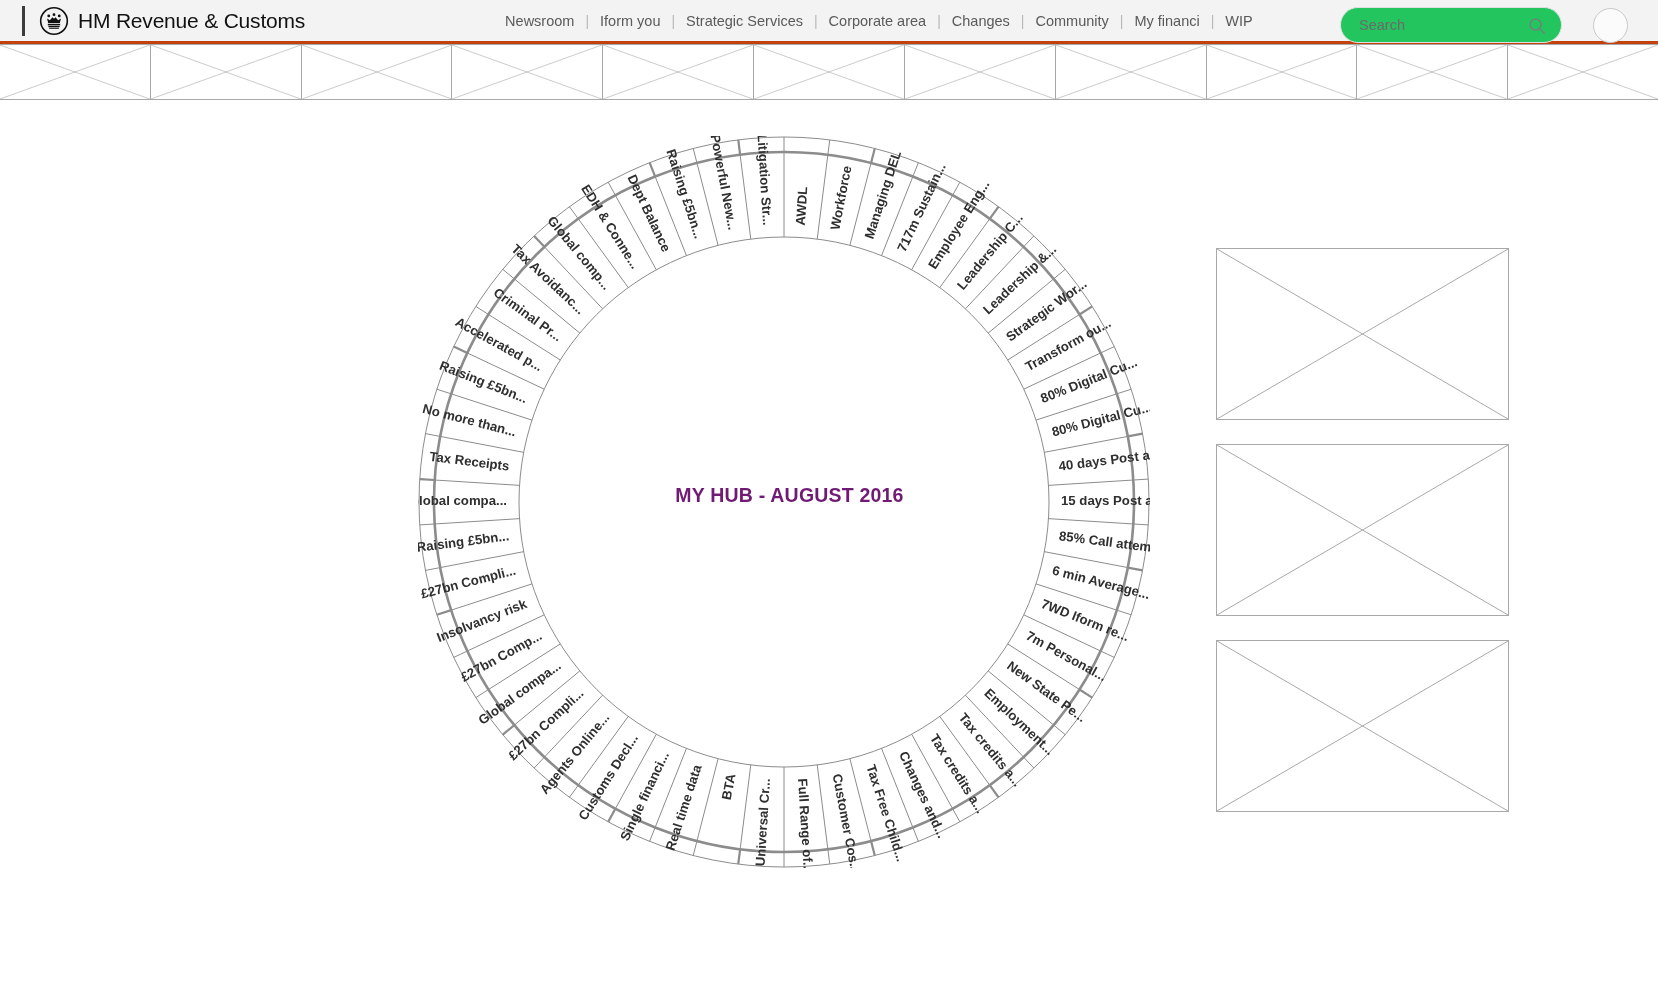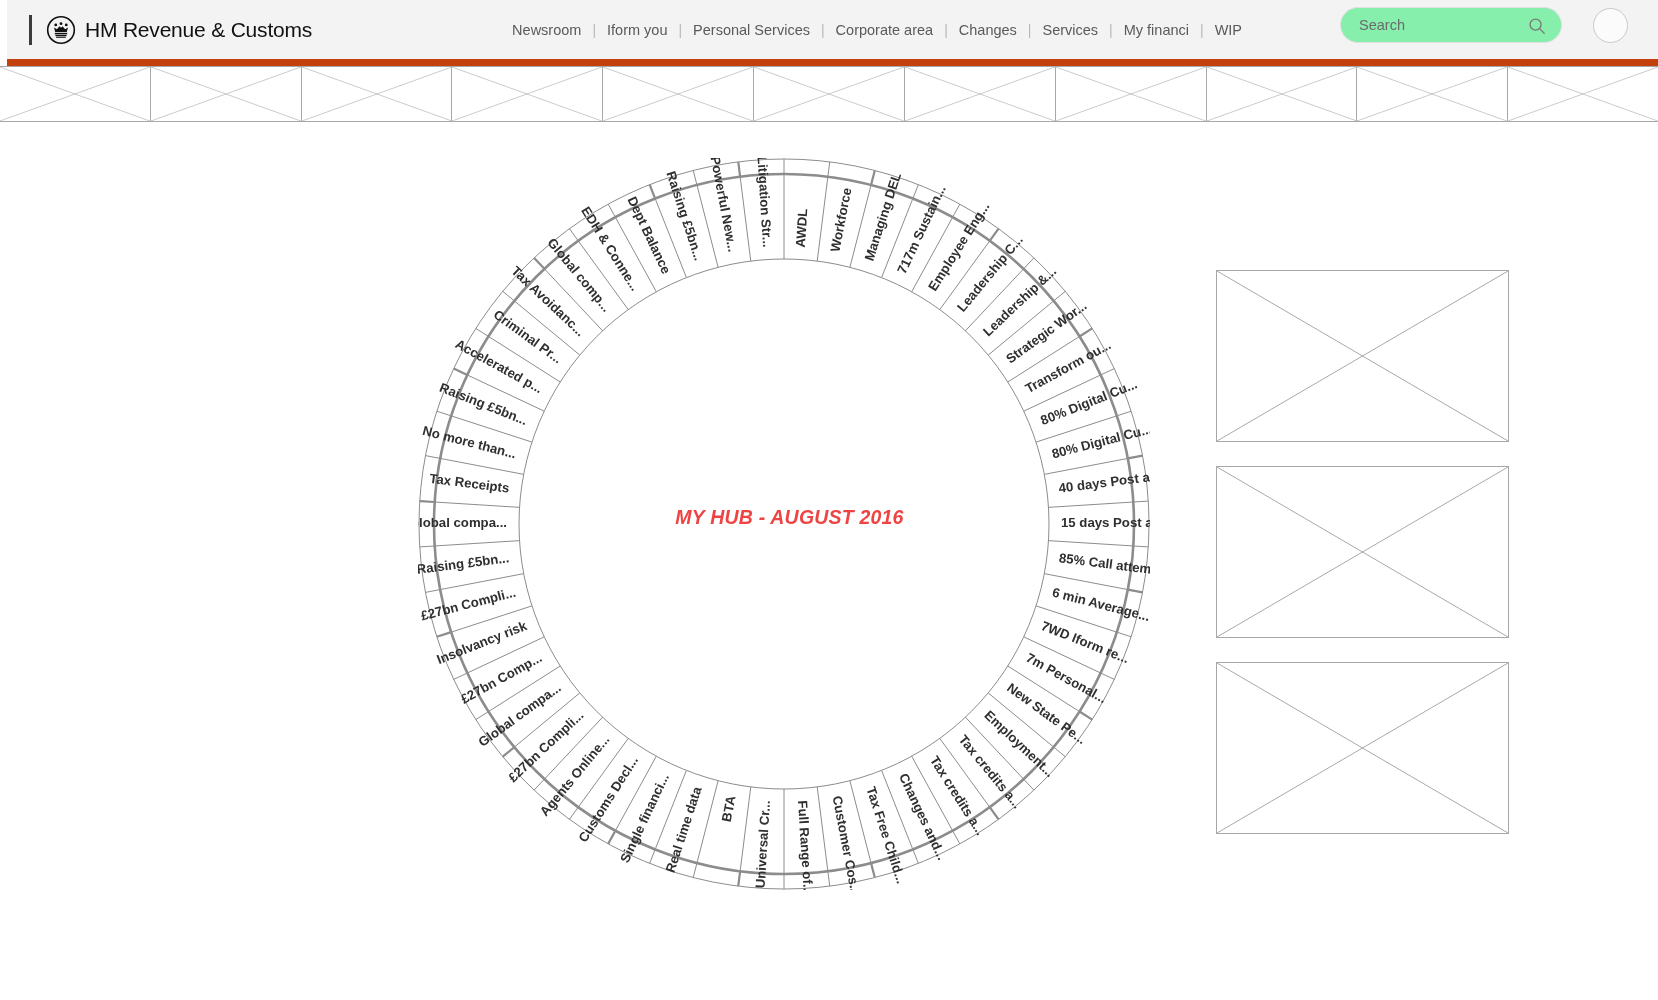--- a/index.html
+++ b/index.html
@@ -7,26 +7,25 @@
     margin: 0; padding: 0;
     width: 1658px; height: 1000px;
     background: #ffffff;
     font-family: "Liberation Sans", sans-serif;
     overflow: hidden;
   }
 
   
   .header {
     position: relative;
-    height: 66px;
+    height: 44px;
     background: #f3f3f3;
-    border-bottom: 7px solid #c2410c;
+    border-bottom: 3px solid #c2410c;
     display: flex;
     align-items: center;
-    margin-left: 7px;
   }
   .brand {
     display: flex;
     align-items: center;
     padding-left: 22px;
   }
   .brand-rule {
     width: 3px; height: 30px;
     background: #3c3c3c;
     margin-right: 14px;
@@ -57,21 +56,21 @@
   }
   .navsep {
     font-size: 14px;
     color: #b8b8b8;
     padding: 0 1px;
   }
   .search-wrap {
     position: absolute;
     right: 96px; top: 7px;
     width: 222px; height: 36px;
-    background: #86efac;
+    background: #22c55e;
     border: 1px solid #e0e0e0;
     border-radius: 18px;
     display: flex;
   }
   .search-input {
     border: none; outline: none;
     background: transparent;
     font-family: "Liberation Sans", sans-serif;
     font-size: 14.5px;
     color: #555555;
@@ -120,23 +119,22 @@
     width: 732px; height: 732px;
   }
   .wheel-holder svg { display: block; }
   .hub-title {
     position: absolute;
     left: 11px; right: 0;
     top: 348px;
     text-align: center;
     font-size: 19.5px;
     font-weight: bold;
-    color: #ef4444;
+    color: #701a75;
     letter-spacing: 0.2px;
-    font-style: italic;
   }
 
   
   .side-boxes {
     position: absolute;
     left: 1216px; top: 148px;
     width: 293px;
   }
   .side-box {
     width: 293px; height: 172px;
@@ -171,27 +169,27 @@
       <rect x="10.8" y="23.1" width="10.4" height="1.2" fill="#111"></rect>
     </svg>
     <div class="brand-name">HM Revenue &amp; Customs</div>
   </div>
 
   <div class="navlinks">
     <span class="navlink">Newsroom</span>
     <span class="navsep">|</span>
     <span class="navlink">Iform you</span>
     <span class="navsep">|</span>
-    <span class="navlink">Personal Services</span>
+    <span class="navlink">Strategic Services</span>
     <span class="navsep">|</span>
     <span class="navlink">Corporate area</span>
     <span class="navsep">|</span>
     <span class="navlink">Changes</span>
     <span class="navsep">|</span>
-    <span class="navlink">Services</span>
+    <span class="navlink">Community</span>
     <span class="navsep">|</span>
     <span class="navlink">My financi</span>
     <span class="navsep">|</span>
     <span class="navlink">WIP</span>
   </div>
 
   <div class="search-wrap">
     <input class="search-input" type="text" placeholder="Search" style="">
     <svg class="search-icon" viewBox="0 0 20 20">
       <circle cx="8.4" cy="8.4" r="6.1" fill="none" stroke="#7a7a7a" stroke-width="1.5"></circle>

